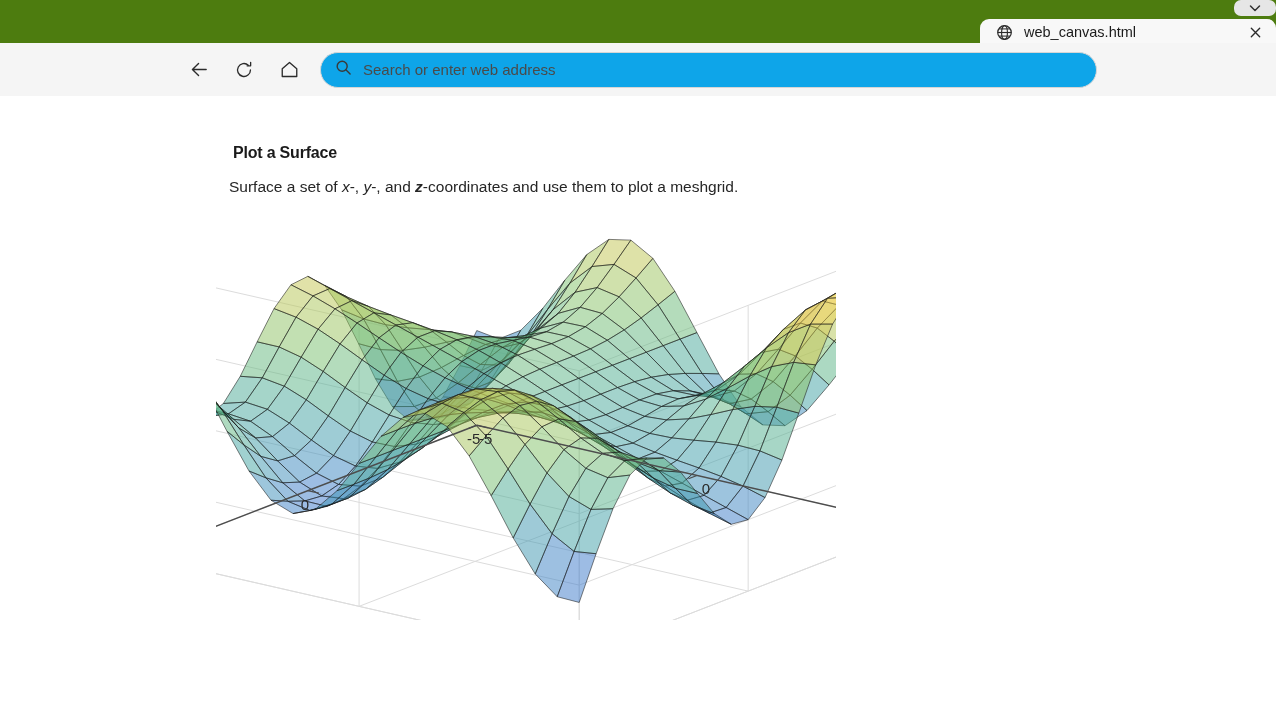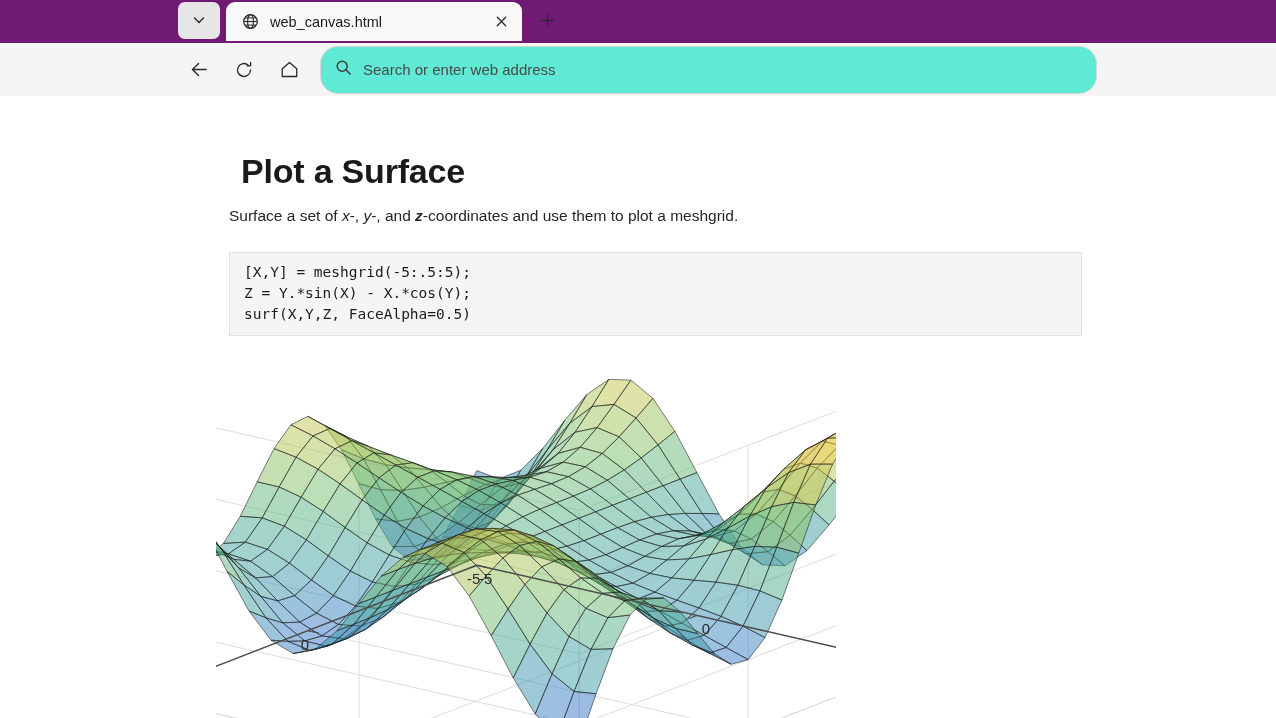--- a/index.html
+++ b/index.html
@@ -9,22 +9,22 @@
     overflow: hidden;
     background: #ffffff;
     font-family: "Liberation Sans", sans-serif;
   }
 
   
   #browser { width: 1276px; height: 718px; position: relative; }
 
   #tabstrip {
     position: absolute; left: 0; top: 0; width: 1276px; height: 43px;
-    background: #701a75;
-    display: flex; align-items: center;
+    background: #4d7c0f;
+    display: flex; align-items: flex-end; flex-direction: column;
   }
   #tab-list-btn {
     width: 42px; height: 37px; margin-left: 178px; margin-bottom: 3px;
     background: #e6e6e6; border-radius: 7px;
     display: flex; align-items: center; justify-content: center;
     cursor: pointer;
   }
   #tab-list-btn svg { display: block; }
 
   .tab {
@@ -60,43 +60,43 @@
   .nav-btn {
     width: 34px; height: 34px; border-radius: 6px;
     display: flex; align-items: center; justify-content: center;
     cursor: pointer; flex: none;
   }
   #back-btn   { margin-left: 182px; }
   #reload-btn { margin-left: 11px; }
   #home-btn   { margin-left: 11px; }
 
   #omnibox {
-    margin-left: 14px; width: 777px; height: 48px;
-    background: #5eead4; border: 1px solid #d6d6d6; border-radius: 18px;
+    margin-left: 14px; width: 777px; height: 36px;
+    background: #0ea5e9; border: 1px solid #d6d6d6; border-radius: 18px;
     display: flex; align-items: center; padding: 0 14px;
     cursor: text;
   }
   #omnibox-placeholder {
     margin-left: 11px; font-size: 15px; color: #4a4a4a;
     white-space: nowrap;
   }
 
   
   #page {
     position: absolute; left: 180px; top: 96px;
     width: 914px; height: 622px;
     background: #ffffff;
     border-top-left-radius: 9px;
     border-top-right-radius: 2px;
     overflow: hidden;
   }
   #page-inner { padding: 44px 46px 0 49px; }
 
   h1#doc-title {
-    margin: 12px; font-size: 34px; font-weight: bold;
+    margin: 4px; font-size: 16px; font-weight: bold;
     color: #1a1a1a; letter-spacing: -0.2px;
   }
   p#doc-desc {
     margin: 16px 0 0 0; font-size: 15.5px; color: #262626;
   }
   p#doc-desc i { font-style: italic; }
   p#doc-desc b { font-weight: bold; font-style: italic;}
 
   #code-block {
     margin-top: 27px; width: 853px; min-height: 78px;
@@ -181,25 +181,20 @@
     </div>
   </div>
 
   <div id="page">
     <div id="page-inner">
 
       <h1 id="doc-title">Plot a Surface</h1>
 
       <p id="doc-desc"><span>Surface a set of </span><i>x</i><span>-, </span><i>y</i><span>-, and </span><b>z</b><span>-coordinates and use them to plot a meshgrid.</span></p>
 
-      <div id="code-block">
-        <pre>[X,Y] = meshgrid(-5:.5:5);
-Z = Y.*sin(X) - X.*cos(Y);
-surf(X,Y,Z, FaceAlpha=0.5)</pre>
-      </div>
 
       <div id="figure">
         <svg id="surf-svg" width="620" height="390" viewBox="0 0 620 390">
             <g>
               <line x1="-77.08684848073773" y1="326.1230243052398" x2="-77.08684848073773" y2="40.33464105637506" stroke="#dcdcdc" stroke-width="1"></line>
               <line x1="143.06870345008002" y1="376.3458421984593" x2="143.06870345008002" y2="90.5574589495945" stroke="#dcdcdc" stroke-width="1"></line>
               <line x1="363.2242553808978" y1="426.56866009167874" x2="363.2242553808978" y2="140.78027684281395" stroke="#dcdcdc" stroke-width="1"></line>
               <line x1="-77.08684848073773" y1="326.1230243052398" x2="363.2242553808978" y2="426.56866009167874" stroke="#dcdcdc" stroke-width="1"></line>
               <line x1="-77.08684848073773" y1="254.67592849302363" x2="363.2242553808978" y2="355.1215642794625" stroke="#dcdcdc" stroke-width="1"></line>
               <line x1="-77.08684848073773" y1="183.22883268080744" x2="363.2242553808978" y2="283.67446846724636" stroke="#dcdcdc" stroke-width="1"></line>

